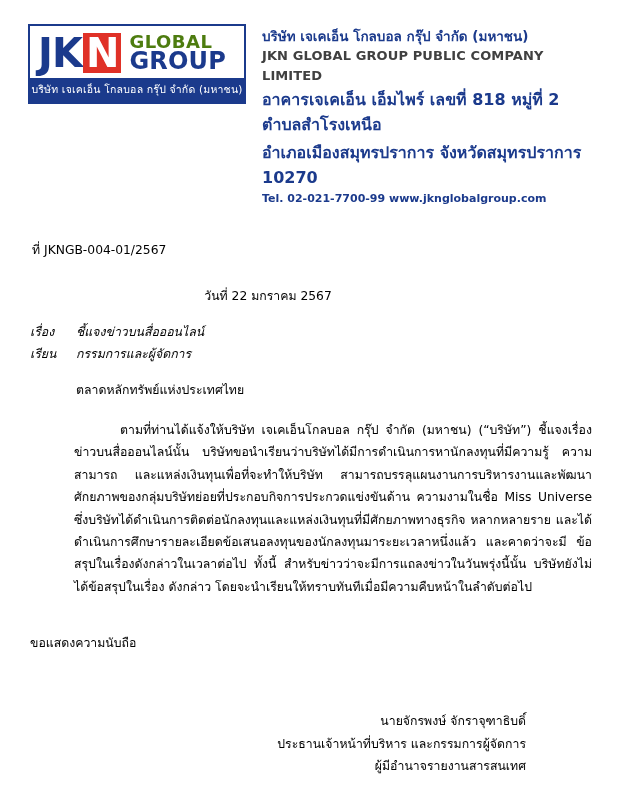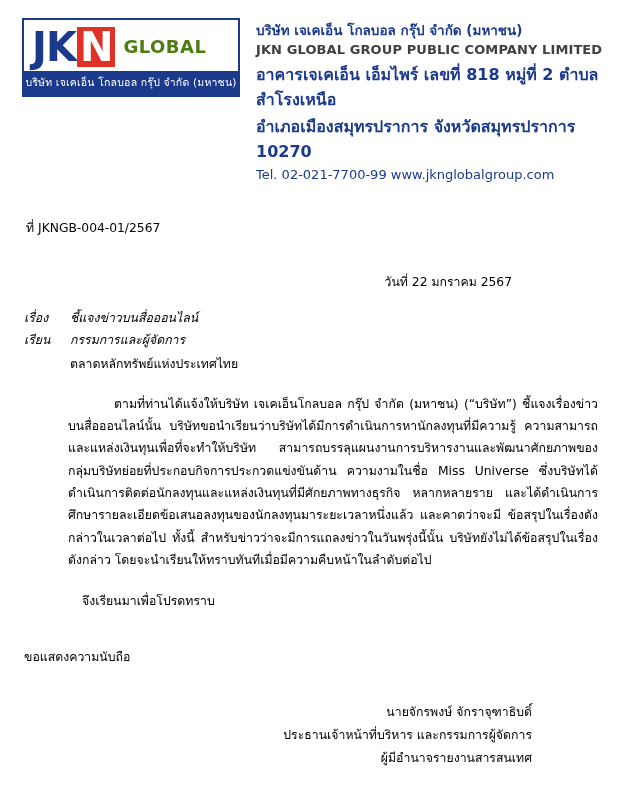--- a/index.html
+++ b/index.html
@@ -13,21 +13,21 @@
     font-family: "DejaVu Sans", "Liberation Sans", sans-serif;
     color: #000000;
     position: relative;
     overflow: hidden;
   }
   .page {
     width: 622px;
     height: 612px;
     position: relative;
     box-sizing: border-box;
-    padding: 0;
+    padding: 6px;
   }
 
   
   .letterhead {
     display: flex;
     align-items: flex-start;
     padding: 18px 16px 0 22px;
   }
   .logo-box {
     width: 218px;
@@ -100,56 +100,56 @@
   }
   .company-addr {
     color: #1b3a8c;
     font-weight: bold;
     font-size: 16px;
     line-height: 1.55;
     margin-top: 3px;
   }
   .company-contact {
     color: #1b3a8c;
-    font-weight: normal;
-    font-size: 13px;
+    font-weight: bold;
+    font-size: 11px;
     line-height: 1.55;
   }
 
   
   .letter-body {
     padding: 0 24px 0 24px;
     font-size: 12.3px;
     line-height: 1.62;
   }
   .ref-line {
     margin-top: 34px;
     margin-left: 2px;
   }
   .date-line {
-    margin-top: 34px;
-    text-align: right;
+    margin-top: 26px;
+    text-align: center;
     padding-right: 86px;
   }
   .field-row {
     display: flex;
     margin-top: 16px;
     font-style: italic;
   }
   .field-row.tight {
     margin-top: 2px;
   }
   .field-label {
     width: 46px;
     flex: 0 0 46px;
   }
   .field-value { flex: 1; }
   .field-value-indent {
     margin-left: 46px;
-    margin-top: 4px;
+    margin-top: 16px;
   }
   .para {
     margin-top: 18px;
     text-align: justify;
     text-justify: inter-word;
     line-height: 1.82;
     margin-left: 44px;
   }
   .para .indent {
     display: inline-block;
@@ -158,21 +158,21 @@
   .closing {
     margin-top: 20px;
     margin-left: 58px;
   }
   .regards {
     margin-top: 36px;
     text-align: left;
     padding-right: 88px;
   }
   .signature-block {
-    margin-top: 34px;
+    margin-top: 56px;
     text-align: right;
     padding-right: 66px;
     line-height: 1.85;
   }
   .sig-name { }
   .sig-title1 { }
   .sig-title2 { }
 </style>
 </head>
 <body>
@@ -182,20 +182,21 @@
   <div class="letterhead">
 
     <div class="logo-box">
       <div class="logo-main">
         <div class="logo-jkn">
           <span>JK</span>
             <span class="letter-n">N</span>
         </div>
         <div class="logo-global-group">
           <div class="logo-global">GLOBAL</div>
+          <div class="logo-group">GROUP</div>
         </div>
       </div>
       <div class="logo-thai-bar">บริษัท เจเคเอ็น โกลบอล กรุ๊ป จำกัด (มหาชน)</div>
     </div>
 
     <div class="company-block">
       <div class="company-th">บริษัท เจเคเอ็น โกลบอล กรุ๊ป จำกัด (มหาชน)</div>
       <div class="company-en">JKN GLOBAL GROUP PUBLIC COMPANY LIMITED</div>
       <div class="company-addr">อาคารเจเคเอ็น เอ็มไพร์ เลขที่ 818 หมู่ที่ 2 ตำบลสำโรงเหนือ</div>
       <div class="company-addr">อำเภอเมืองสมุทรปราการ จังหวัดสมุทรปราการ 10270</div>
@@ -216,21 +217,20 @@
     </div>
 
     <div class="field-row tight">
       <div class="field-label">เรียน</div>
       <div class="field-value">กรรมการและผู้จัดการ</div>
     </div>
     <div class="field-value-indent">ตลาดหลักทรัพย์แห่งประเทศไทย</div>
 
     <div class="para"><span class="indent"></span><span>ตามที่ท่านได้แจ้งให้บริษัท เจเคเอ็นโกลบอล กรุ๊ป จำกัด (มหาชน) (“บริษัท”) ชี้แจงเรื่องข่าวบนสื่อออนไลน์นั้น บริษัทขอนำเรียนว่าบริษัทได้มีการดำเนินการหานักลงทุนที่มีความรู้ ความสามารถ และแหล่งเงินทุนเพื่อที่จะทำให้บริษัท สามารถบรรลุแผนงานการบริหารงานและพัฒนาศักยภาพของกลุ่มบริษัทย่อยที่ประกอบกิจการประกวดแข่งขันด้าน ความงามในชื่อ Miss Universe ซึ่งบริษัทได้ดำเนินการติดต่อนักลงทุนและแหล่งเงินทุนที่มีศักยภาพทางธุรกิจ หลากหลายราย และได้ดำเนินการศึกษารายละเอียดข้อเสนอลงทุนของนักลงทุนมาระยะเวลาหนึ่งแล้ว และคาดว่าจะมี ข้อสรุปในเรื่องดังกล่าวในเวลาต่อไป ทั้งนี้ สำหรับข่าวว่าจะมีการแถลงข่าวในวันพรุ่งนี้นั้น บริษัทยังไม่ได้ข้อสรุปในเรื่อง ดังกล่าว โดยจะนำเรียนให้ทราบทันทีเมื่อมีความคืบหน้าในลำดับต่อไป</span></div>
 
-    <div class="closing">จึงเรียนมาเพื่อโปรดทราบ</div>
 
     <div class="regards">ขอแสดงความนับถือ</div>
 
     <div class="signature-block">
       <div class="sig-name">นายจักรพงษ์ จักราจุฑาธิบดิ์</div>
       <div class="sig-title1">ประธานเจ้าหน้าที่บริหาร และกรรมการผู้จัดการ</div>
       <div class="sig-title2">ผู้มีอำนาจรายงานสารสนเทศ</div>
     </div>
 
   </div>

